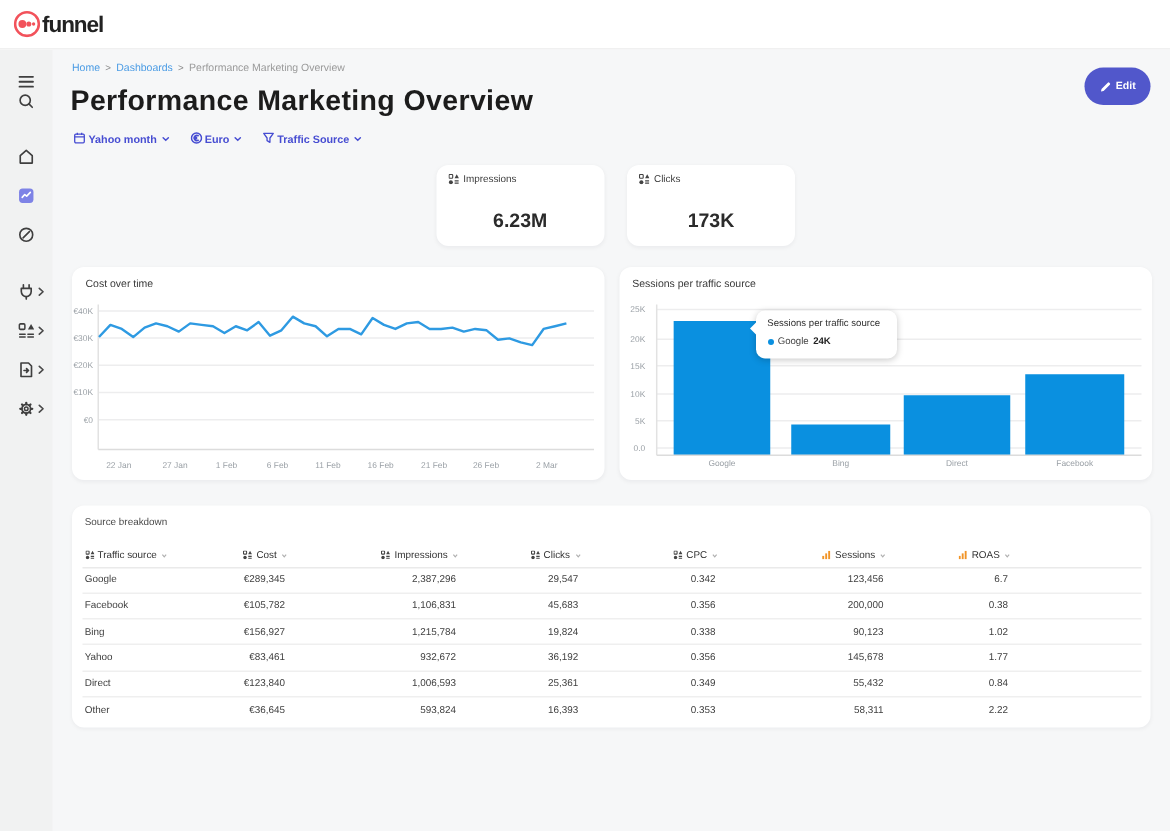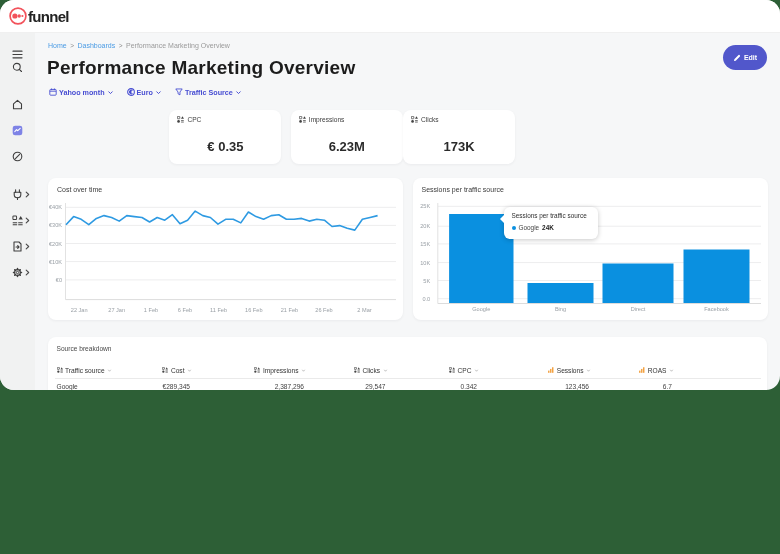--- a/index.html
+++ b/index.html
@@ -1,17 +1,17 @@
 <!DOCTYPE html>
 <html><head>
 <meta charset="utf-8">
 <style>
   * { margin:0; padding:0; box-sizing:border-box; }
   html,body { width:780px; height:554px; background:#2d5f36; font-family:"Liberation Sans", sans-serif; }
-  .app { position:relative; width:780px; height:390px; border-radius:14px; overflow:hidden; background:#f6f7f8; }
+  .app { position:relative; width:780px; height:554px; border-radius:0; overflow:hidden; background:#f6f7f8; }
   .topbar { position:absolute; left:0; top:0; width:780px; height:33px; background:#fff; border-bottom:1px solid #f0f0f0; z-index:5; }
   .logo { position:absolute; left:9px; top:7px; }
   .logotext { position:absolute; left:28px; top:7.5px; font-size:15px; font-weight:600; color:#222; letter-spacing:-0.7px; }
   .sidebar { position:absolute; left:0; top:33px; width:35px; bottom:0; background:#f1f2f2; }
   .sic { position:absolute; left:12px; }
   .chev { position:absolute; left:24.5px; }
   .crumb { position:absolute; left:48px; top:41.5px; font-size:7px; color:#9a9a9a; }
   .crumb a { color:#4a9be4; text-decoration:none; }
   .crumb .sep { color:#8a8a8a; margin:0 3.5px; font-size:6.5px; }
   h1 { position:absolute; left:47px; top:56.5px; font-size:19px; font-weight:800; color:#1c1c1c; letter-spacing:0.25px; }
@@ -145,45 +145,33 @@
       <svg width="8" height="8" viewBox="0 0 10 10" fill="none" stroke="#474dd2" stroke-width="1.1" stroke-linejoin="round">
           <path d="M1 1.2h8L6.2 5v3.6L3.8 7.2V5z"></path>
         </svg>
       <span>Traffic Source</span>
       <svg width="7" height="7" viewBox="0 0 10 10" fill="none" stroke="#474dd2" stroke-width="1.4" stroke-linecap="round">
           <path d="M2.5 4l2.5 2.5L7.5 4"></path>
         </svg>
     </div>
   </div>
 
-  <div class="card kpi" style="left:169.4px">
-    <div class="lab">
-        <svg width="7" height="7" viewBox="0 0 12 12">
-          <rect x="0.6" y="0.6" width="4.2" height="4.2" rx="0.9" fill="none" stroke="#444" stroke-width="1.3"></rect>
-          <path d="M9.4 0.4L6.9 4.9h5z" fill="#444"></path>
-          <circle cx="2.7" cy="9.3" r="2.3" fill="#444"></circle>
-          <path d="M7 7.8h4.6M7 10.4h4.6" stroke="#444" stroke-width="1.3"></path>
-        </svg>
-        <span>CPC</span>
-      </div>
-    <div class="val">€ 0.35</div>
-  </div>
   <div class="card kpi" style="left:290.8px">
     <div class="lab">
         <svg width="7" height="7" viewBox="0 0 12 12">
           <rect x="0.6" y="0.6" width="4.2" height="4.2" rx="0.9" fill="none" stroke="#444" stroke-width="1.3"></rect>
           <path d="M9.4 0.4L6.9 4.9h5z" fill="#444"></path>
           <circle cx="2.7" cy="9.3" r="2.3" fill="#444"></circle>
           <path d="M7 7.8h4.6M7 10.4h4.6" stroke="#444" stroke-width="1.3"></path>
         </svg>
         <span>Impressions</span>
       </div>
     <div class="val">6.23M</div>
   </div>
-  <div class="card kpi" style="left:403px">
+  <div class="card kpi" style="left:418px">
     <div class="lab">
         <svg width="7" height="7" viewBox="0 0 12 12">
           <rect x="0.6" y="0.6" width="4.2" height="4.2" rx="0.9" fill="none" stroke="#444" stroke-width="1.3"></rect>
           <path d="M9.4 0.4L6.9 4.9h5z" fill="#444"></path>
           <circle cx="2.7" cy="9.3" r="2.3" fill="#444"></circle>
           <path d="M7 7.8h4.6M7 10.4h4.6" stroke="#444" stroke-width="1.3"></path>
         </svg>
         <span>Clicks</span>
       </div>
     <div class="val">173K</div>

